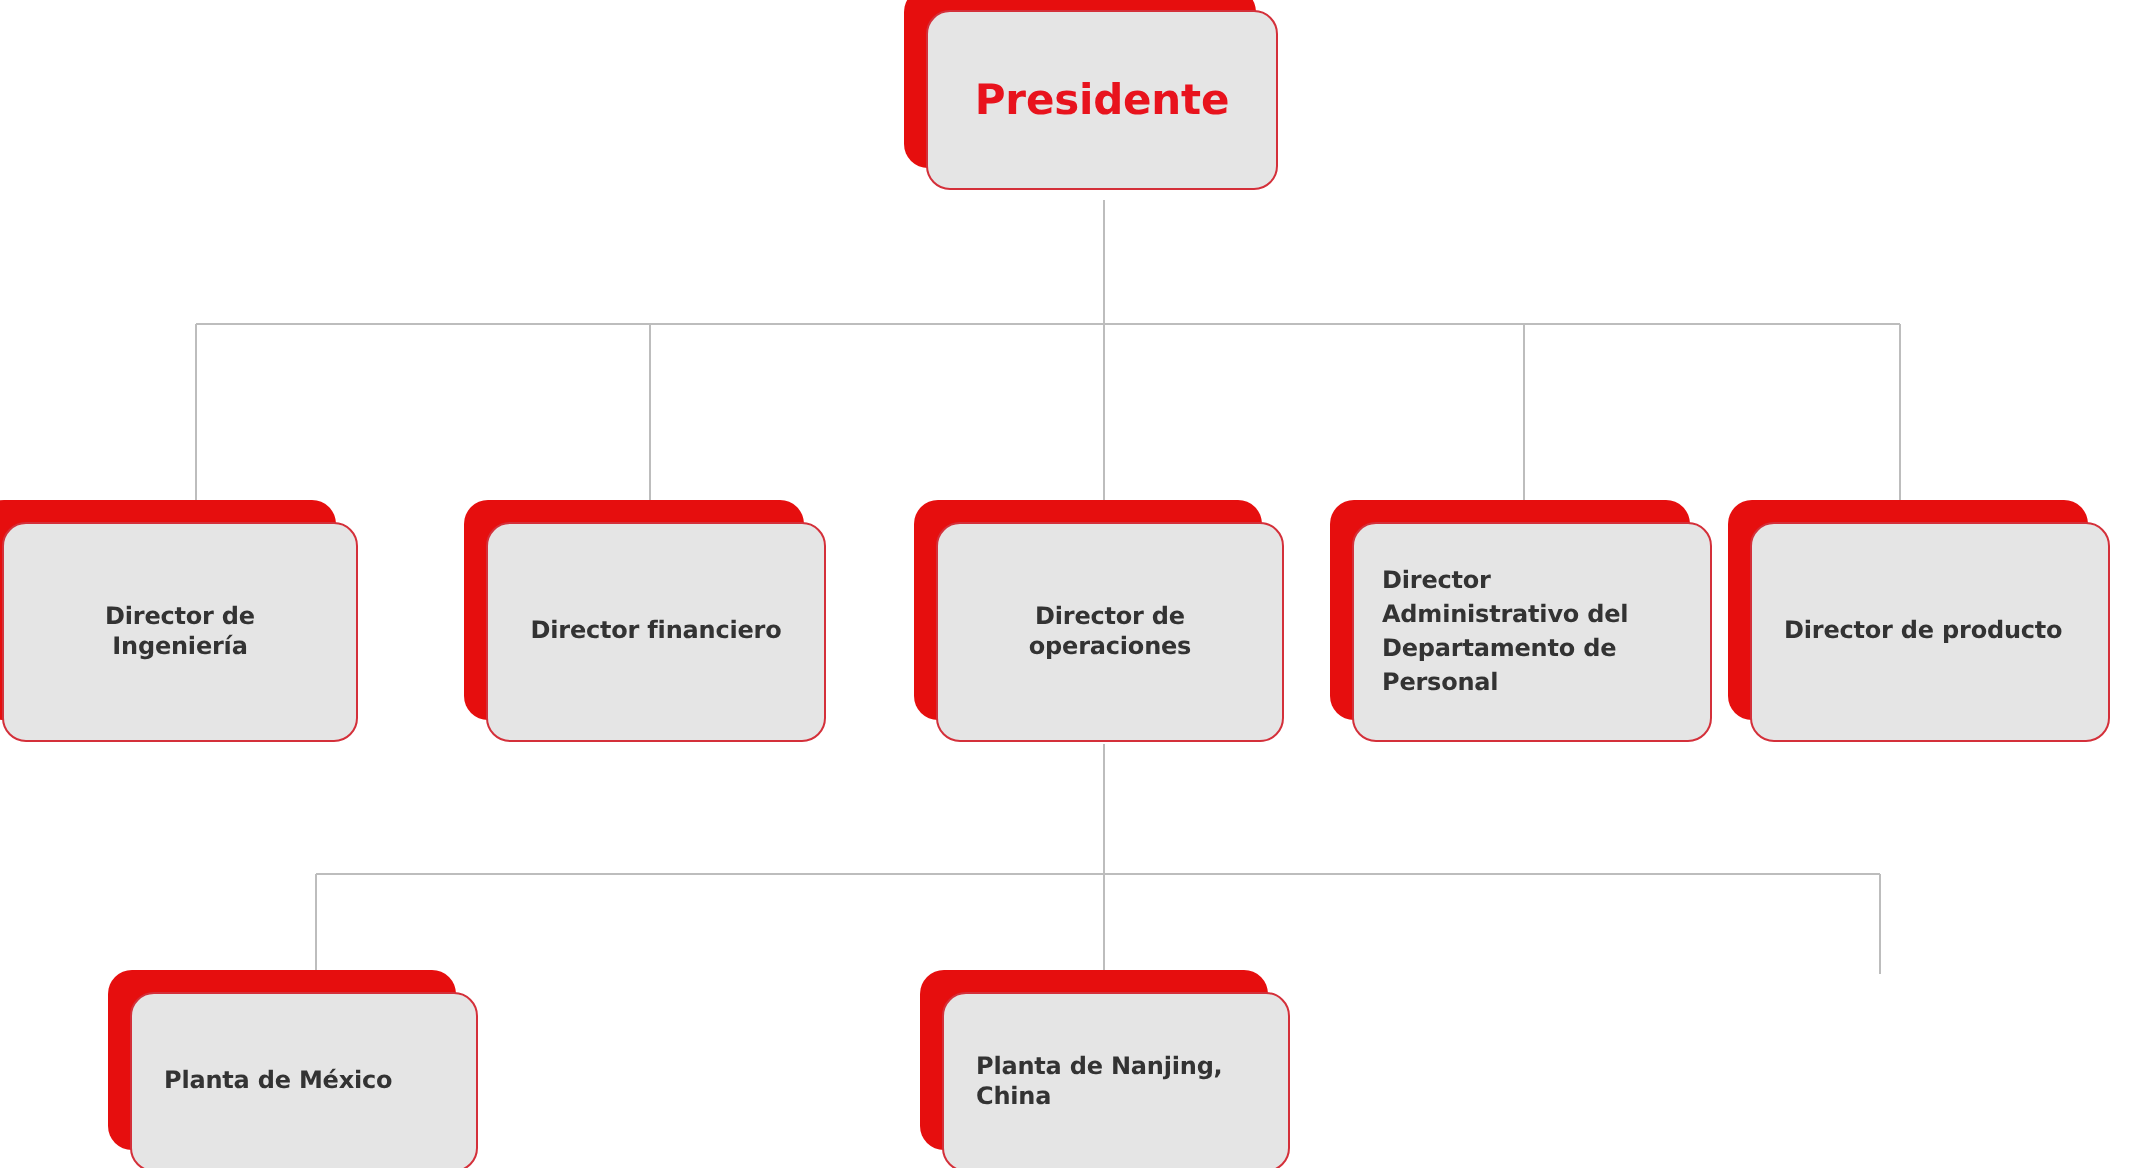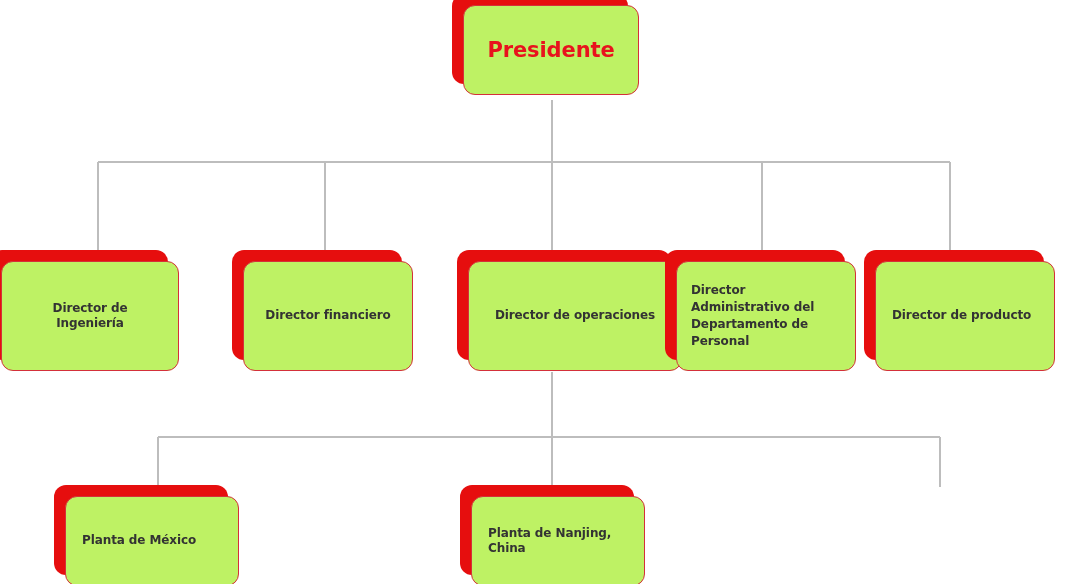--- a/index.html
+++ b/index.html
@@ -42,21 +42,21 @@
     height: 100%;
     background: #e60e0e;
     border-radius: 12px;
   }
   .node .card {
     position: absolute;
     left: 11px;
     top: 11px;
     width: 100%;
     height: 100%;
-    background: #bef264;
+    background: #e5e5e5;
     border: 1.2px solid #d4303a;
     border-radius: 12px;
     box-sizing: border-box;
     display: flex;
     align-items: center;
   }
   .node .label {
     width: 100%;
     padding: 0 16px;
     box-sizing: border-box;
@@ -128,21 +128,21 @@
     </div>
   </div>
 
   <div class="node center-text" style="left:232px; top:250px; width:170px; height:110px;">
     <div class="plate"></div>
     <div class="card">
       <div class="label">Director financiero</div>
     </div>
   </div>
 
-  <div class="node center-text" style="left:457px; top:250px; width:174px; height:110px;padding-left:40px;">
+  <div class="node center-text" style="left:457px; top:250px; width:174px; height:110px;">
     <div class="plate"></div>
     <div class="card">
       <div class="label">Director de operaciones</div>
     </div>
   </div>
 
   <div class="node left-text dense" style="left:665px; top:250px; width:180px; height:110px;">
     <div class="plate"></div>
     <div class="card">
       <div class="label">Director Administrativo del Departamento de Personal</div>

